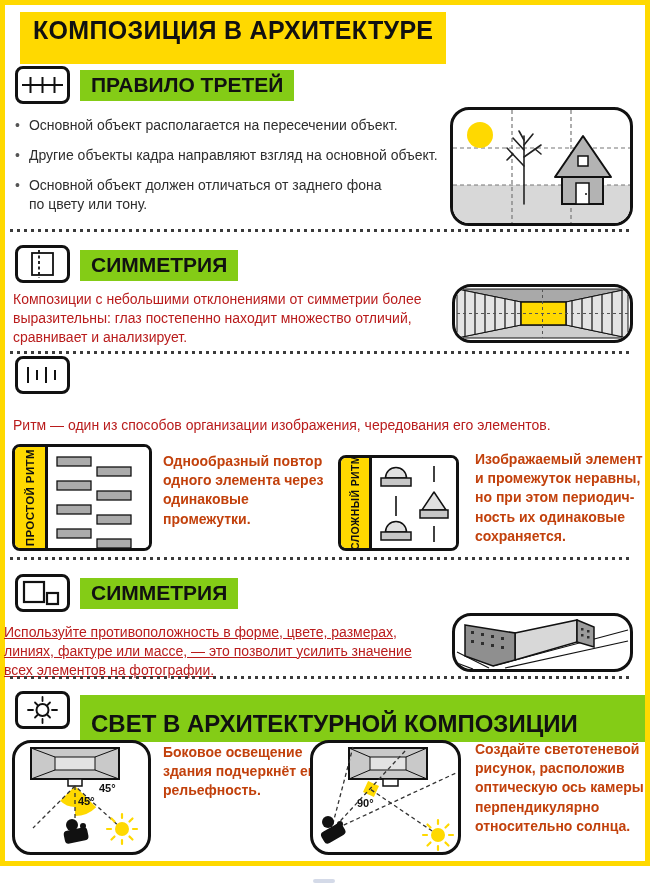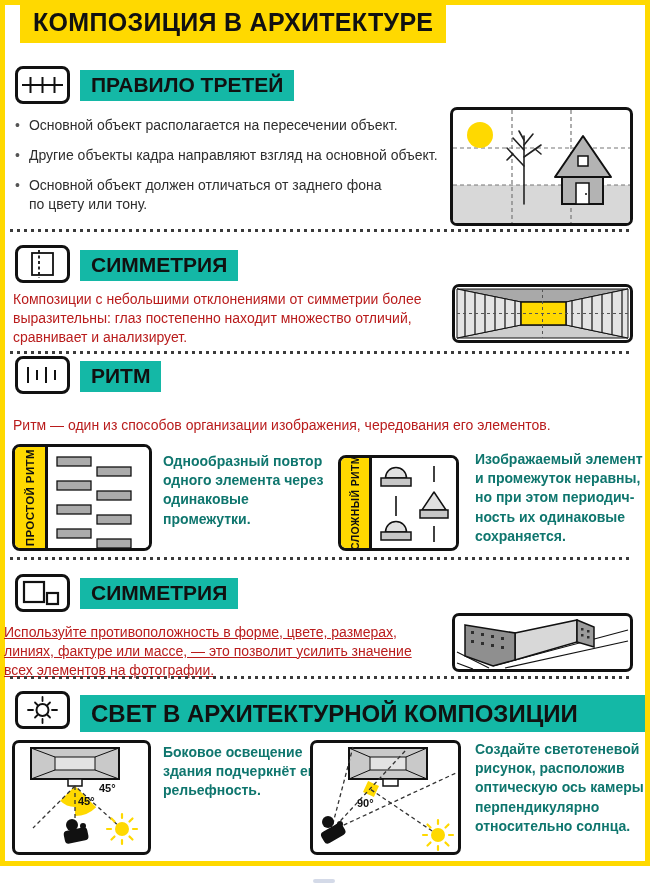--- a/index.html
+++ b/index.html
@@ -1,44 +1,44 @@
 <!DOCTYPE html>
 <html lang="ru"><head>
 <meta charset="utf-8">
 <style>
   html,body{margin:0;padding:0;background:#fff;}
   .page{position:relative;width:650px;height:890px;background:#fff;overflow:hidden;
         font-family:"Liberation Sans",sans-serif;color:#2b2b2b;}
   .frame{position:absolute;left:0;top:0;width:650px;height:866px;box-sizing:border-box;
          border:5px solid #FFD900;}
-  .main-title{position:absolute;left:20px;top:4px;background:#FFD900;color:#111;
-        font-weight:900;font-size:25px;line-height:1.08;padding:5px 13px 7px;letter-spacing:.3px;white-space:nowrap;}
+  .main-title{position:absolute;left:20px;top:12px;background:#FFD900;color:#111;
+        font-weight:900;font-size:25px;line-height:1.08;padding:5px 13px 20px;letter-spacing:.3px;white-space:nowrap;}
   .sec-icon{position:absolute;left:15px;width:55px;height:38px;border:3px solid #111;
         border-radius:8px;background:#fff;box-sizing:border-box;}
   .sec-icon svg{display:block;width:49px;height:32px;}
-  .sec-head{position:absolute;left:80px;background:#14b8a6;color:#111;font-weight:900;
+  .sec-head{position:absolute;left:80px;background:#84cc16;color:#111;font-weight:900;
         font-size:21px;line-height:1.1;padding:3px 11px 5px;white-space:nowrap;box-sizing:border-box;}
   .body-text{position:absolute;font-size:14px;line-height:1.34;color:#b91c1c;white-space:pre-line;}
   .bullets{position:absolute;left:15px;width:440px;}
   .bullet{display:flex;gap:9px;margin-bottom:12px;font-size:14px;line-height:1.3;color:#2e2e2e;}
   .bullet .b{color:#555;flex:0 0 auto;}
   .bullet .t{white-space:pre-line;}
   .divider{position:absolute;left:10px;width:622px;height:3px;
         background-image:repeating-linear-gradient(90deg,#3b3b3b 0 3px,transparent 3px 7px);}
-  .photo-card{position:absolute;border:3px solid #111;border-radius:7px;background:#fff;
+  .photo-card{position:absolute;border:3px solid #111;border-radius:19px;background:#fff;
         box-sizing:border-box;overflow:hidden;}
   .photo-card svg{display:block;}
   .rcard{position:absolute;display:flex;border:3px solid #111;border-radius:8px;background:#fff;
         box-sizing:border-box;overflow:hidden;}
   .vstrip{background:#FFD900;border-right:3px solid #111;width:30px;display:flex;
         align-items:center;justify-content:center;flex:0 0 auto;}
   .vtext{writing-mode:vertical-rl;transform:rotate(180deg);font-weight:800;font-size:11.5px;
         letter-spacing:.4px;color:#111;white-space:nowrap;}
   .rbody{flex:1 1 auto;position:relative;background:#fff;}
-  .card-text{position:absolute;font-weight:700;font-size:14px;line-height:1.37;color:#0f766e;}
+  .card-text{position:absolute;font-weight:700;font-size:14px;line-height:1.37;color:#c2410c;}
   svg text{font-family:"Liberation Sans",sans-serif;font-weight:700;font-size:11px;fill:#111;}
   .watermark{position:absolute;left:313px;top:879px;width:22px;height:4px;background:#ccd3e4;
         border-radius:2px;opacity:.85;}
 </style>
 </head>
 <body>
 
 <div class="page">
   <div class="frame"></div>
 
@@ -138,21 +138,20 @@
   <div class="divider" style="top:351px;"></div>
 
   <div class="sec-icon" style="top:356px;">
     <svg viewBox="0 0 49 32">
       <line x1="10" y1="8" x2="10" y2="24" stroke="#111" stroke-width="2"></line>
       <line x1="19" y1="11" x2="19" y2="21" stroke="#111" stroke-width="2"></line>
       <line x1="28" y1="8" x2="28" y2="24" stroke="#111" stroke-width="2"></line>
       <line x1="37" y1="11" x2="37" y2="21" stroke="#111" stroke-width="2"></line>
     </svg>
   </div>
-  <div class="sec-head" style="top:361px;">РИТМ</div>
   <div class="body-text" style="left:13px;top:416px;width:620px;">Ритм — один из способов организации изображения, чередования его элементов.</div>
 
   <div class="rcard" style="left:12px;top:444px;width:140px;height:107px;">
     <div class="vstrip">
       <div class="vtext">ПРОСТОЙ РИТМ</div>
     </div>
     <div class="rbody">
       <svg viewBox="0 0 101 101" width="101" height="101">
         <g fill="#ababab" stroke="#111" stroke-width="1.3">
           <rect x="9" y="10" width="34" height="9"></rect>
@@ -238,21 +237,21 @@
           <line x1="34" y1="16" x2="39" y2="16"></line>
         <line x1="24.5" y1="3" x2="24.5" y2="7"></line>
           <line x1="24.5" y1="25" x2="24.5" y2="29"></line>
         <line x1="17" y1="8.5" x2="19.5" y2="11"></line>
           <line x1="29.5" y1="21" x2="32" y2="23.5"></line>
         <line x1="32" y1="8.5" x2="29.5" y2="11"></line>
           <line x1="19.5" y1="21" x2="17" y2="23.5"></line>
       </g>
     </svg>
   </div>
-  <div class="sec-head" style="top:695px;width:565px;font-size:24px;padding:6px 0 5px 11px;">СВЕТ В АРХИТЕКТУРНОЙ КОМПОЗИЦИИ</div>
+  <div class="sec-head" style="top:695px;width:565px;font-size:24px;padding:16px 0 5px 11px;">СВЕТ В АРХИТЕКТУРНОЙ КОМПОЗИЦИИ</div>
 
   <div class="photo-card" style="left:12px;top:740px;width:139px;height:115px;">
     <svg viewBox="0 0 133 109" width="133" height="109">
       <g>
         <rect x="16" y="5" width="88" height="31" fill="#c9c9c9" stroke="#111" stroke-width="2"></rect>
         <rect x="40" y="14" width="40" height="13" fill="#e3e3e3" stroke="#111" stroke-width="1"></rect>
         <line x1="16" y1="5" x2="40" y2="14" stroke="#111" stroke-width="1"></line>
         <line x1="104" y1="5" x2="80" y2="14" stroke="#111" stroke-width="1"></line>
         <line x1="16" y1="36" x2="40" y2="27" stroke="#111" stroke-width="1"></line>
         <line x1="104" y1="36" x2="80" y2="27" stroke="#111" stroke-width="1"></line>

